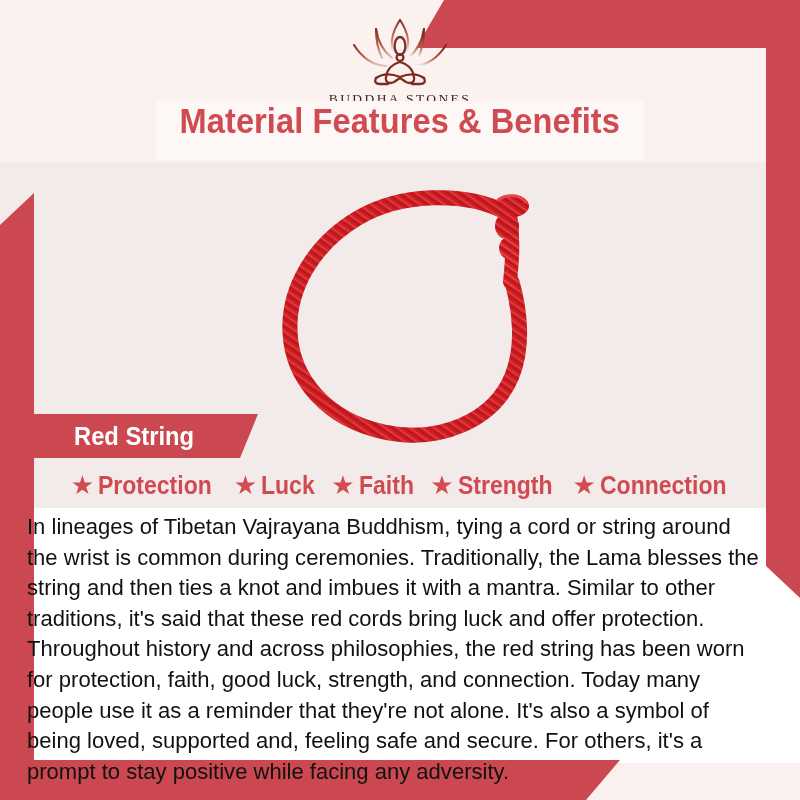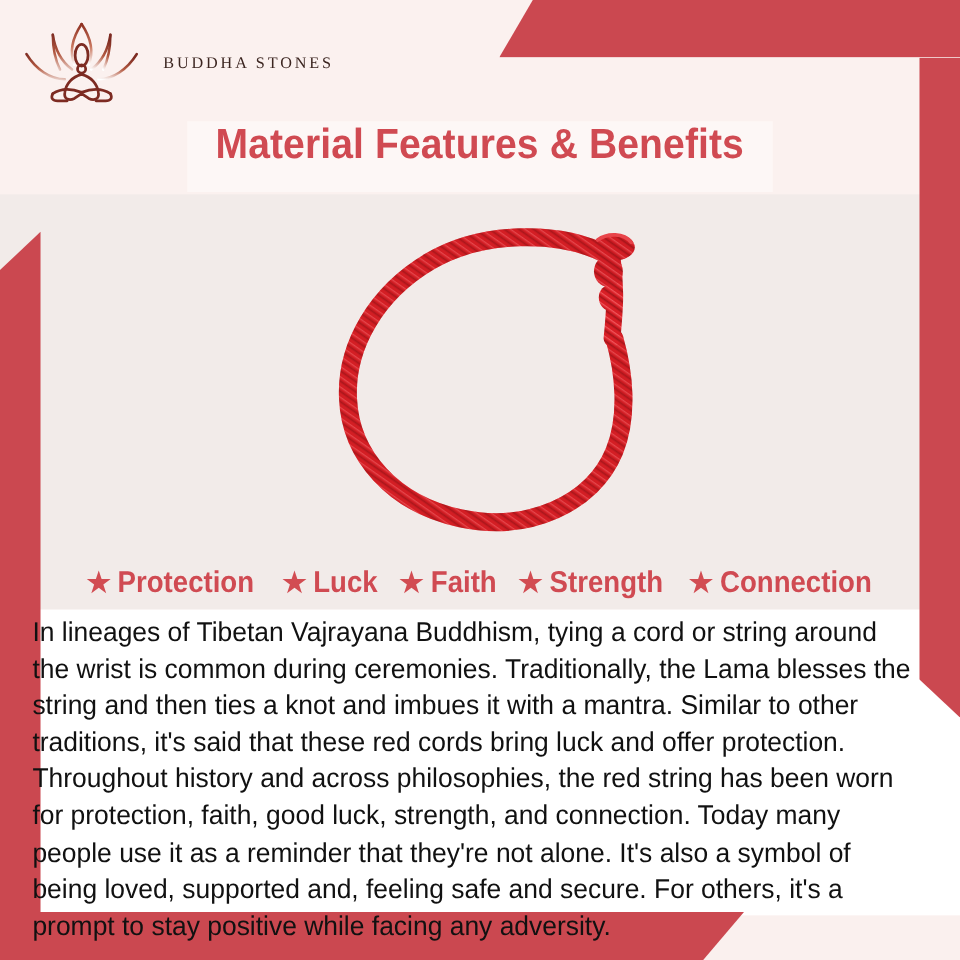--- a/index.html
+++ b/index.html
@@ -37,21 +37,21 @@
   }
   .band-bottom{
     position:absolute;left:0;bottom:0;width:620px;height:40px;
     background:#cb4850;
     clip-path:polygon(0 0,620px 0,586px 40px,0 40px);
   }
 
   
   .logo-wrap{
     position:absolute;left:0;top:14px;width:800px;
-    display:flex;flex-direction:row;align-items:center;
+    display:flex;flex-direction:column;align-items:center;
   }
   .logo-mark{width:136px;height:74px;display:block;}
   .logo-word{
     margin-top:3px;
     font-family:"Liberation Serif", serif;
     font-size:13.5px;letter-spacing:2.4px;color:#3b2520;font-weight:400;
   }
 
   
   .title-panel{
@@ -197,20 +197,23 @@
     <g>
       <ellipse cx="250" cy="36" rx="17" ry="11" fill="url(#braid)"></ellipse>
       <ellipse cx="250" cy="36" rx="17" ry="11" fill="#b9171d" opacity="0.18"></ellipse>
       <ellipse cx="245" cy="56" rx="12" ry="13" fill="url(#braid)"></ellipse>
       <ellipse cx="245" cy="56" rx="12" ry="13" fill="#a81419" opacity="0.14"></ellipse>
       <ellipse cx="247" cy="78" rx="10" ry="11" fill="url(#braid)"></ellipse>
       <path d="M236 30 C244 24,258 24,264 32" fill="none" stroke="#e8444a" stroke-width="3" stroke-linecap="round"></path>
     </g>
   </svg>
 
+  <div class="ribbon">
+    <span class="ribbon-text">Red String</span>
+  </div>
 
   <div class="features">
     <div class="feature">
       <span class="star">★</span>
       <span class="flabel">Protection</span>
     </div>
     <div class="feature">
       <span class="star">★</span>
       <span class="flabel">Luck</span>
     </div>

